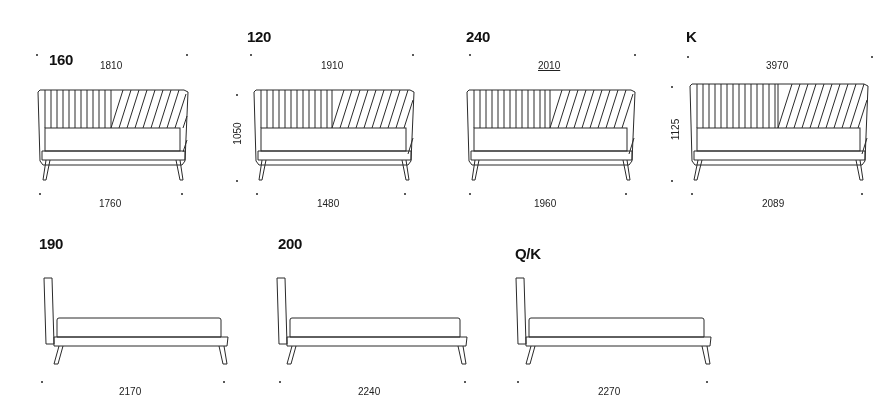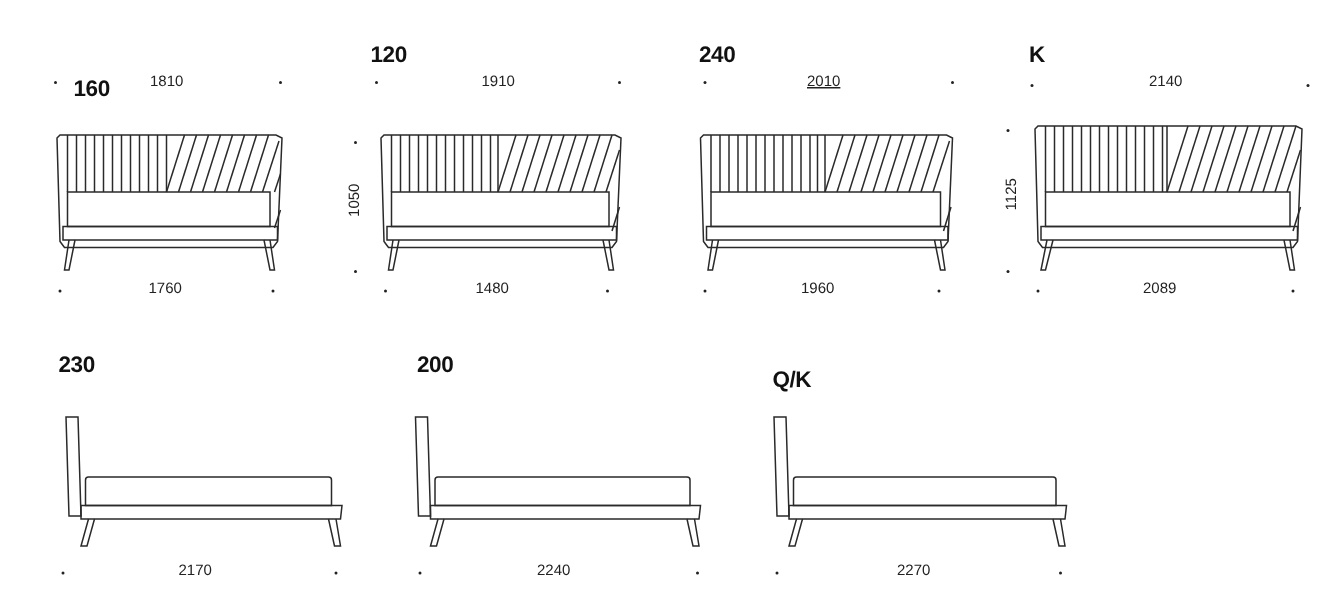--- a/index.html
+++ b/index.html
@@ -1,19 +1,19 @@
 <!DOCTYPE html>
 <html><head>
 <meta charset="utf-8">
 <style>
   html, body { margin: 0; padding: 0; background: #ffffff; }
   body { width: 888px; height: 404px; position: relative; overflow: hidden;
          font-family: "Liberation Sans", sans-serif; color: #111; }
   .size-title { position: absolute; font-weight: bold; font-size: 15px; letter-spacing: -0.3px; }
-  .dim { position: absolute; font-size: 10px; color: #222; }
+  .dim { position: absolute; font-size: 10px; color: #222; margin-top: 11px; }
   .dim-v { position: absolute; font-size: 10px; color: #222; transform: rotate(-90deg); transform-origin: center; }
   .dot { position: absolute; width: 2px; height: 2px; background: #222; border-radius: 1px; }
   svg.drawing { position: absolute; overflow: visible; }
   svg.drawing * { fill: none; stroke: #2a2a2a; stroke-width: 1; }
 </style>
 </head>
 <body>
 
 <div>
   <div class="size-title" style="left:49px;top:28px;margin-top:23px;">160</div>
@@ -149,21 +149,21 @@
     <path d="M157,72 L161,92 L164,92 L161,72"></path>
   </svg>
   <div class="dot" style="left:469px;top:193px;"></div>
   <div class="dim" style="left:534px;top:187px;">1960</div>
   <div class="dot" style="left:625px;top:193px;"></div>
 </div>
 
 <div>
   <div class="size-title" style="left:686px;top:28px;">K</div>
   <div class="dot" style="left:687px;top:56px;"></div>
-  <div class="dim" style="left:766px;top:49px;">2140</div>
+  <div class="dim" style="left:766px;top:49px;">3970</div>
   <div class="dot" style="left:871px;top:56px;"></div>
   <div class="dot" style="left:671px;top:86px;"></div>
   <div class="dim-v" style="left:660px;top:124px;width:30px;text-align:center;">1125</div>
   <div class="dot" style="left:671px;top:180px;"></div>
   <svg class="drawing" style="left:689px;top:82px;" width="180" height="100">
     <path d="M3,2 L175,2 L179,4 L176,79 L173,83 L6,83 L3,79 L1,4 Z"></path>
     <g>
       <line x1="8" y1="2" x2="8" y2="46"></line>
         <line x1="14" y1="2" x2="14" y2="46"></line>
         <line x1="20" y1="2" x2="20" y2="46"></line>
@@ -198,21 +198,21 @@
     <path d="M5,69 L176,69 L176,78 L5,78 Z" fill="#fff"></path>
     <path d="M9,78 L5,98 L8,98 L13,78"></path>
     <path d="M167,78 L171,98 L174,98 L171,78"></path>
   </svg>
   <div class="dot" style="left:691px;top:193px;"></div>
   <div class="dim" style="left:762px;top:187px;">2089</div>
   <div class="dot" style="left:861px;top:193px;"></div>
 </div>
 
 <div>
-  <div class="size-title" style="left:39px;top:235px;">230</div>
+  <div class="size-title" style="left:39px;top:235px;">190</div>
   <svg class="drawing" style="left:42px;top:276px;" width="190" height="92">
     <path d="M2,2 L10,2 L12,68 L4,68 Z"></path>
     <path d="M15,44 Q15,42 17,42 L177,42 Q179,42 179,44 L179,61 L15,61 Z"></path>
     <path d="M12,61 L186,61 L185,70 L12,70 Z"></path>
     <path d="M17,70 L12,88 L16,88 L21,70"></path>
     <path d="M177,70 L181,88 L185,88 L182,70"></path>
   </svg>
   <div class="dot" style="left:41px;top:381px;"></div>
   <div class="dim" style="left:119px;top:375px;">2170</div>
   <div class="dot" style="left:223px;top:381px;"></div>

